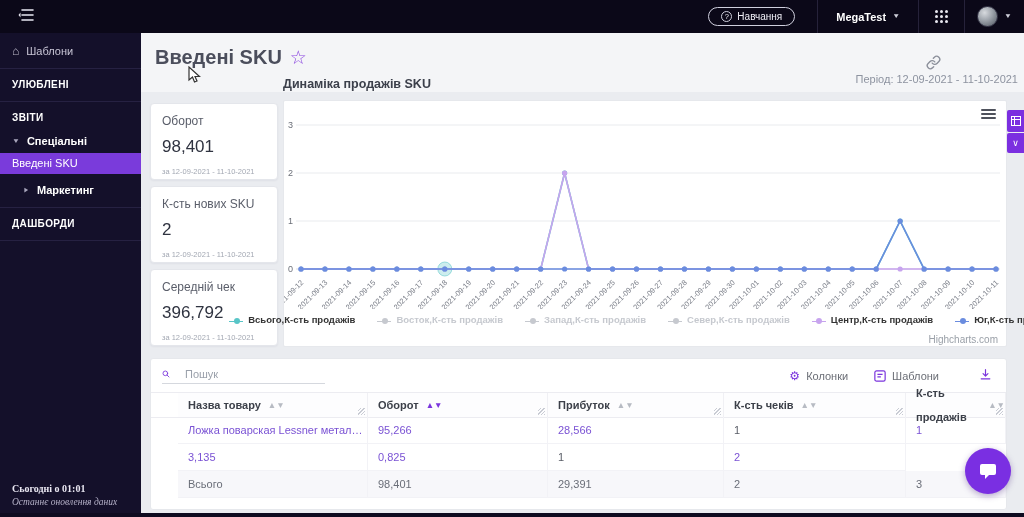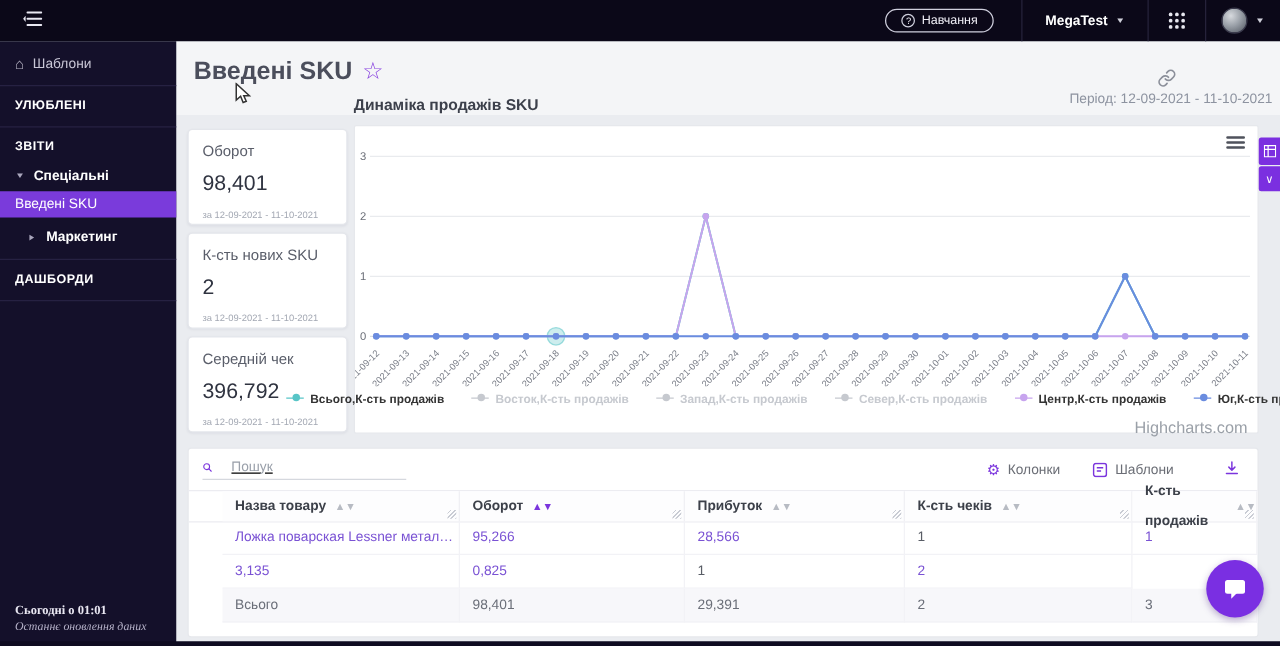--- a/index.html
+++ b/index.html
@@ -56,34 +56,34 @@
   .card .label { font-size:12px; color:#5a5e6a; }
   .card .value { font-size:17px; color:#2f3340; margin-top:9px; }
   .card .cap { font-size:7.5px; color:#a3a8b3; margin-top:10px; }
 
   
   .chart-title { position:absolute; left:142px; top:44px; width:724px; font-size:12.5px; font-weight:bold; color:#3c404b; }
   .chart-panel { position:absolute; left:142px; top:67px; width:724px; height:247px; background:#fff; border:1px solid #e6e8ec; border-radius:2px; }
   .chart-menu { position:absolute; top:6px; right:10px; width:15px; cursor:pointer; }
   .chart-menu i { display:block; height:2px; background:#4f525c; margin:2px 0; border-radius:1px; }
   .legend { position:absolute; left:0; top:213px; width:100%; display:flex; justify-content:center; gap:22px; }
-  .legend-item { display:flex; align-items:flex-start; gap:5px; font-size:9.5px; font-weight:bold; color:#333; cursor:pointer; white-space:nowrap; }
+  .legend-item { display:flex; align-items:flex-end; gap:5px; font-size:9.5px; font-weight:bold; color:#333; cursor:pointer; white-space:nowrap; }
   .legend-item.off { color:#c6c9cf; }
   .legend-marker { position:relative; width:14px; height:8px; }
   .legend-marker .lm-line { position:absolute; left:0; top:3.5px; width:14px; height:1.5px; }
   .legend-marker .lm-dot { position:absolute; left:4.5px; top:1px; width:6px; height:6px; border-radius:50%; }
-  .hc-credit { position:absolute; right:8px; top:233px; font-size:13px; color:#9aa0a8; }
+  .hc-credit { position:absolute; right:8px; top:233px; font-size:10px; color:#9aa0a8; }
 
   
   .edge-btn { position:absolute; right:0; width:17px; height:22px; background:#7b2fe0; color:#fff; border:none; font-size:9px; display:flex; align-items:center; justify-content:center; cursor:pointer; border-radius:2px 0 0 2px; }
 
   
   .table-panel { position:absolute; left:9px; top:325px; width:857px; height:152px; background:#fff; border:1px solid #e6e8ec; border-radius:3px; }
   .table-toolbar { position:absolute; left:0; top:0; width:100%; height:33px; display:flex; align-items:center; padding:0 14px 0 11px; }
-  .search-box { display:flex; gap:15px; border-bottom:1px solid #d5d8de; width:163px; padding-bottom:3px;text-decoration:underline; }
+  .search-box { display:flex; gap:15px; border-bottom:1px solid #d5d8de; width:163px; padding-bottom:3px; }
   .search-box input { border:none; outline:none; font-size:11px; width:140px; color:#444; background:transparent; }
   .search-box input::placeholder { color:#9aa0aa; }
   .toolbar-right { margin-left:auto; display:flex; align-items:center; gap:26px; }
   .tool-btn { display:flex; align-items:center; gap:6px; background:none; border:none; font-size:11px; color:#6b6e76; cursor:pointer; }
   .dl-btn { background:none; border:none; margin-left:14px; cursor:pointer; }
   .tgrid { display:grid; grid-template-columns:190px 180px 176px 182px 1fr;padding-left:27px; }
   .th { position:relative; height:24px; line-height:24px; font-size:11px; font-weight:bold; color:#3c4049; padding-left:10px; border-right:1px solid #f0f0f4; background:#fdfdfe; display:flex; align-items:center; gap:7px; cursor:pointer; }
   .thead { border-top:1px solid #ececf1; border-bottom:1px solid #ececf1; }
   .sort { font-size:8.5px; color:#b7bbc3; }
   .sort.active { color:#7b35dd; }

